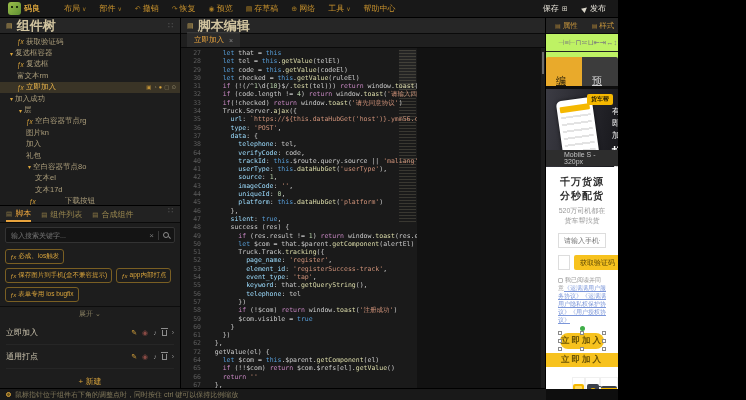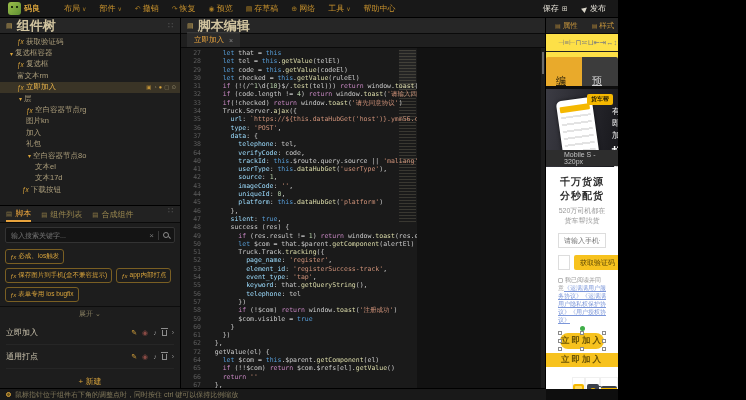--- a/index.html
+++ b/index.html
@@ -18,21 +18,21 @@
   .menu-item .mi{font-size:7px;color:#a87c24;}
   .menu-item .caret{font-size:6px;color:#a87c24;}
   .topbar-right{margin-left:auto;display:flex;align-items:center;gap:14px;padding-right:12px;}
   .tb-btn{color:#e6e2d8;font-size:8px;display:flex;align-items:center;gap:3px;cursor:pointer;}
   .tb-btn .mi{color:#d9d5c9;font-size:7px;}
   .publish .mi{display:inline-block;transform:rotate(-40deg);}
 
   
   .left{position:absolute;top:18px;left:0;width:181px;bottom:12px;background:#1d1d1d;border-right:1px solid #000;}
   .center{position:absolute;top:18px;left:181px;width:365px;bottom:12px;background:#181818;border-right:1px solid #000;}
-  .right{position:absolute;top:18px;left:546px;right:0;bottom:0;background:#fde047;}
+  .right{position:absolute;top:18px;left:546px;right:0;bottom:0;background:#bef264;}
 
   .panel-header{height:16px;background:#262626;border-bottom:1px solid #0a0a0a;display:flex;align-items:center;padding:0 6px;gap:4px;}
   .ph-ic{color:#b99a53;font-size:7px;}
   .ph-title{color:#d2c5a0;font-size:13px;font-weight:bold;}
   .drag{margin-left:auto;color:#666;font-size:8px;letter-spacing:1px;cursor:grab;}
 
   
   .tree{height:171px;overflow:hidden;padding-top:2px;}
   .tree-row{height:11.4px;display:flex;align-items:center;font-size:7.5px;color:#ad9f7c;white-space:nowrap;cursor:pointer;}
   .tree-row .arrow{color:#d9a43c;font-size:6px;width:7px;text-align:center;}
@@ -246,20 +246,24 @@
             <span class="fx">ƒx</span>
             <span>立即加入</span>
             <span class="badges">
               <span class="b-img">▣</span>
               <span>◔</span>
               <span class="b-dot">●</span>
               <span>▢</span>
               <span>⊙</span>
             </span>
           </div>
+          <div class="tree-row" style="padding-left: 8px;">
+            <span class="arrow">▾</span>
+            <span>加入成功</span>
+          </div>
           <div class="tree-row" style="padding-left: 17px;">
             <span class="arrow">▾</span>
             <span>层</span>
           </div>
           <div class="tree-row" style="padding-left: 26px;">
             <span class="fx">ƒx</span>
             <span>空白容器节点rg</span>
           </div>
           <div class="tree-row" style="padding-left: 26px;">
             <span>图片kn</span>
@@ -273,21 +277,21 @@
           <div class="tree-row" style="padding-left: 26px;">
             <span class="arrow">▾</span>
             <span>空白容器节点8o</span>
           </div>
           <div class="tree-row" style="padding-left: 35px;">
             <span>文本el</span>
           </div>
           <div class="tree-row" style="padding-left: 35px;">
             <span>文本17d</span>
           </div>
-          <div class="tree-row" style="padding-left: 22px;">
+          <div class="tree-row" style="padding-left: 29px; gap: 27px;">
             <span class="fx">ƒx</span>
             <span>下载按钮</span>
           </div>
         </div>
     </section>
 
     <section class="script-panel">
       <div class="ltabs" id="ltabs">
           <span class="ltab active">
             <span class="ph-ic">▤</span>

